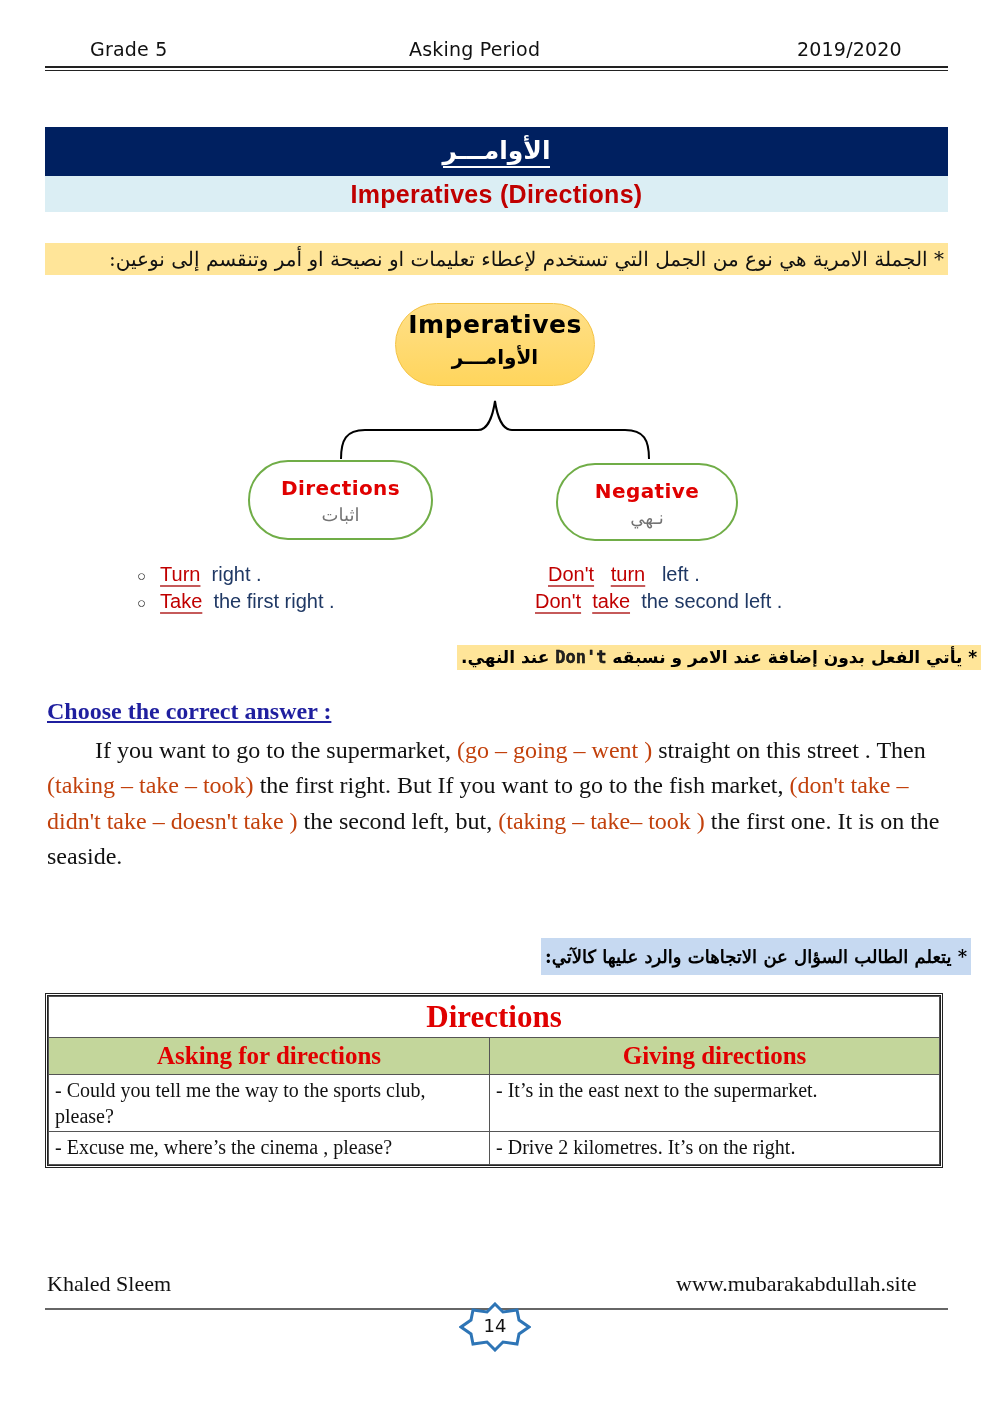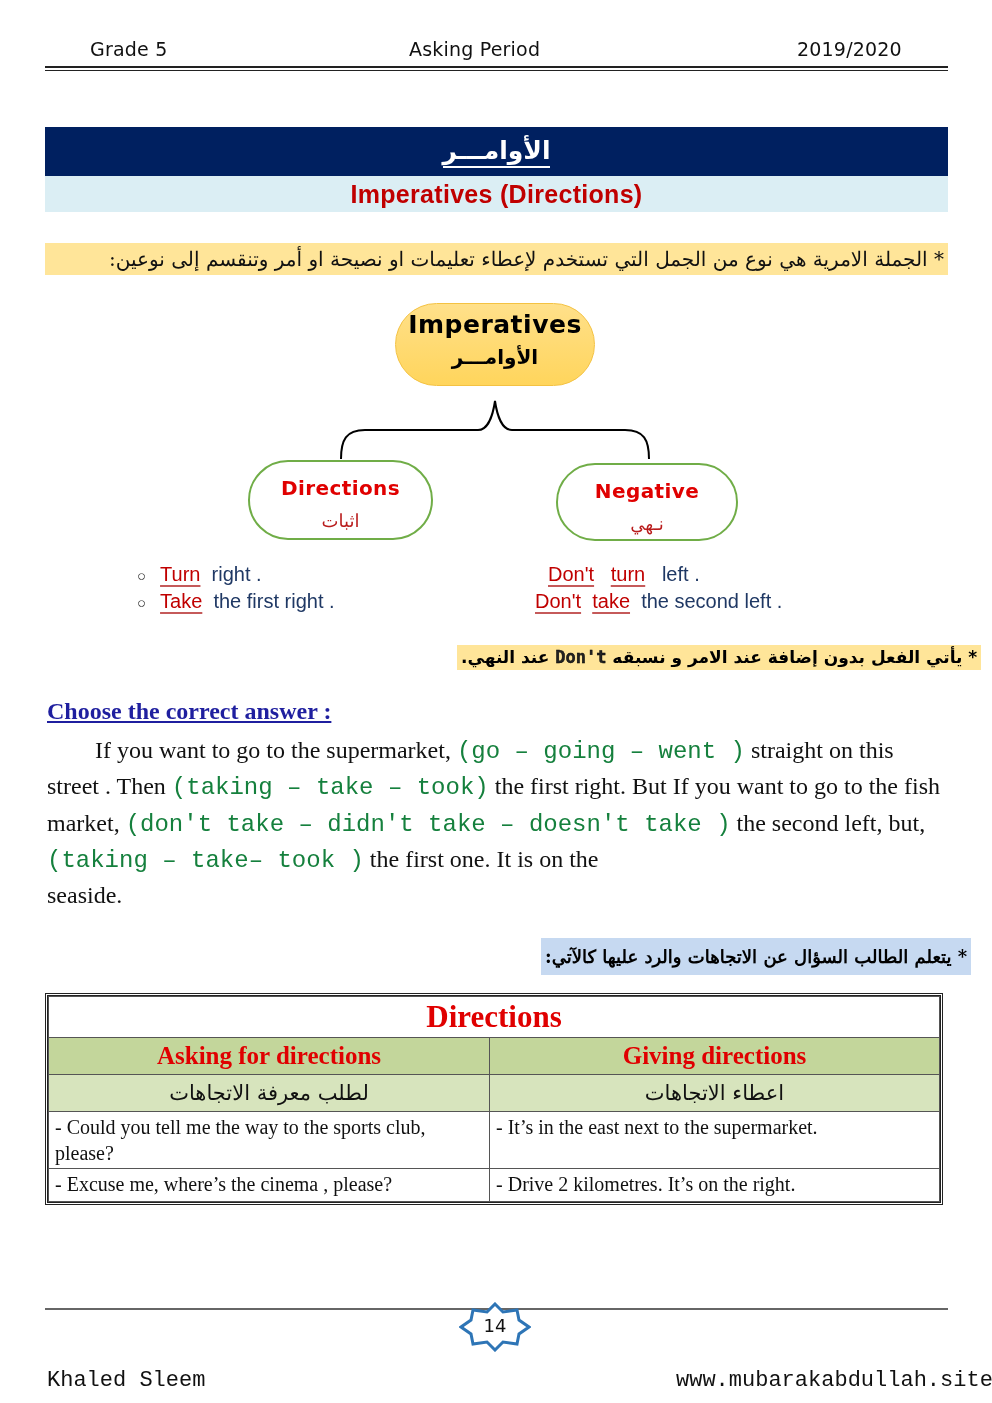--- a/index.html
+++ b/index.html
@@ -19,48 +19,48 @@
 
   .note-yellow { left:45px; top:243px; width:903px; height:32px; background:#ffe599; direction:rtl; text-align:right; font-size:20px; line-height:32px; color:#111; font-family:"DejaVu Serif", serif; box-sizing:border-box; padding-right:4px; }
 
   
   .imp-box { left:395px; top:303px; width:200px; height:83px; background:#ffd966; border:1.5px solid #f4c242; border-radius:42px; box-sizing:border-box; text-align:center; background:linear-gradient(#ffe08a,#ffd55c); }
   .imp-box .en { font-weight:bold; font-size:25px; color:#000; margin-top:6px; letter-spacing:0.5px; font-family:"DejaVu Sans", sans-serif; }
   .imp-box .ar { font-weight:bold; font-size:20px; color:#000; margin-top:6px; font-family:"DejaVu Sans", sans-serif; }
 
   .pill { top:460px; width:185px; height:80px; border:2px solid #70ad47; border-radius:40px; box-sizing:border-box; text-align:center; background:#fff; }
   .pill .en { color:#e00000; font-weight:bold; font-size:20px; margin-top:14px; font-family:"DejaVu Sans", sans-serif; letter-spacing:0.4px; }
-  .pill .ar { color:#b91c1c; font-size:18px; margin-top:10px; font-family:"DejaVu Serif", serif; }
+  .pill .ar { color:#737373; font-size:18px; margin-top:4px; font-family:"DejaVu Serif", serif; }
 
   .ex { font-size:20px; color:#1f3864; font-family:"Liberation Sans", sans-serif; white-space:nowrap; }
   .ex .v { color:#c00000; text-decoration:underline; text-decoration-color:#c55a5a; text-underline-offset:4px; text-decoration-thickness:2px; }
   .ex .bul { color:#333; font-size:15px; margin-right:14px; }
 
   .note2 { left:457px; top:645px; height:25px; background:#ffe599; direction:rtl; font-size:17px; font-weight:bold; line-height:25px; color:#000; padding:0 4px; font-family:"DejaVu Sans", sans-serif; white-space:nowrap; }
   .note2 .dont { font-family:"DejaVu Sans Mono", monospace; color:#222; -webkit-text-stroke:0.4px #000; }
 
   
   .choose { left:47px; top:698px; font-family:"Liberation Serif", serif; font-weight:bold; font-size:24px; color:#1f1f9f; text-decoration:underline; }
   .passage { left:47px; top:733px; width:900px; font-family:"Liberation Serif", serif; font-size:24px; line-height:35.3px; color:#111; }
-  .passage .r { color:#15803d;font-family:Liberation Mono, monospace; }
+  .passage .r { color:#c2410c; }
 
   .note3 { left:541px; top:938px; height:37px; background:#c6d9f1; direction:rtl; font-size:18px; font-weight:bold; line-height:37px; color:#000; padding:0 4px; font-family:"DejaVu Serif", serif; white-space:nowrap; }
 
   
   .tbl-wrap { left:45px; top:993px; width:898px; border:3px double #222; box-sizing:border-box; }
   table { width:100%; border-collapse:collapse; font-family:"Liberation Serif", serif; }
   td { border:1px solid #555; font-size:20px; color:#111; padding:2px 6px; vertical-align:top; }
   .t-title { text-align:center; color:#e00000; font-weight:bold; font-size:31px; height:33px; background:#fff; vertical-align:middle; }
   .t-head td { background:#c3d69b; text-align:center; color:#e00000; font-weight:bold; font-size:25px; vertical-align:middle; height:32px; }
   .t-ar td { background:#d7e4bd; text-align:center; font-size:21px; font-family:"DejaVu Serif", serif; vertical-align:middle; height:32px; }
   .t-row td { height:28px; line-height:26px; }
 
   
   .ftr-rule { left:45px; top:1308px; width:903px; height:2px; background:#666; }
-  .ftr { top:1368px; font-family:Liberation Mono, monospace; font-size:22px; color:#111; }
+  .ftr { top:1271px; font-family:Liberation Serif, serif; font-size:22px; color:#111; }
   .star { left:459px; top:1302px; width:72px; height:50px; }
 </style>
 </head>
 <body>
 
 <div class="abs hdr" style="left:90px;">Grade 5</div>
 <div class="abs hdr" style="left:409px;">Asking Period</div>
 <div class="abs hdr" style="left:797px;">2019/2020</div>
 <div class="abs hdr-rule1"></div>
 <div class="abs hdr-rule2"></div>
@@ -121,24 +121,20 @@
 <div class="abs tbl-wrap">
   <table>
     <tbody>
         <tr>
           <td colspan="2" class="t-title">Directions</td>
         </tr>
     <tr class="t-head">
       <td style="width:49.5%">Asking for directions</td>
       <td>Giving directions</td>
     </tr>
-    <tr class="t-ar">
-      <td dir="rtl">لطلب معرفة الاتجاهات</td>
-      <td dir="rtl">اعطاء الاتجاهات</td>
-    </tr>
     <tr class="t-row">
       <td>- Could you tell me the way to the sports club, please?</td>
       <td>- It’s in the east next to the supermarket.</td>
     </tr>
     <tr class="t-row">
       <td>- Excuse me, where’s the cinema , please?</td>
       <td>- Drive 2 kilometres. It’s on the right.</td>
     </tr>
   </tbody>
     </table>

